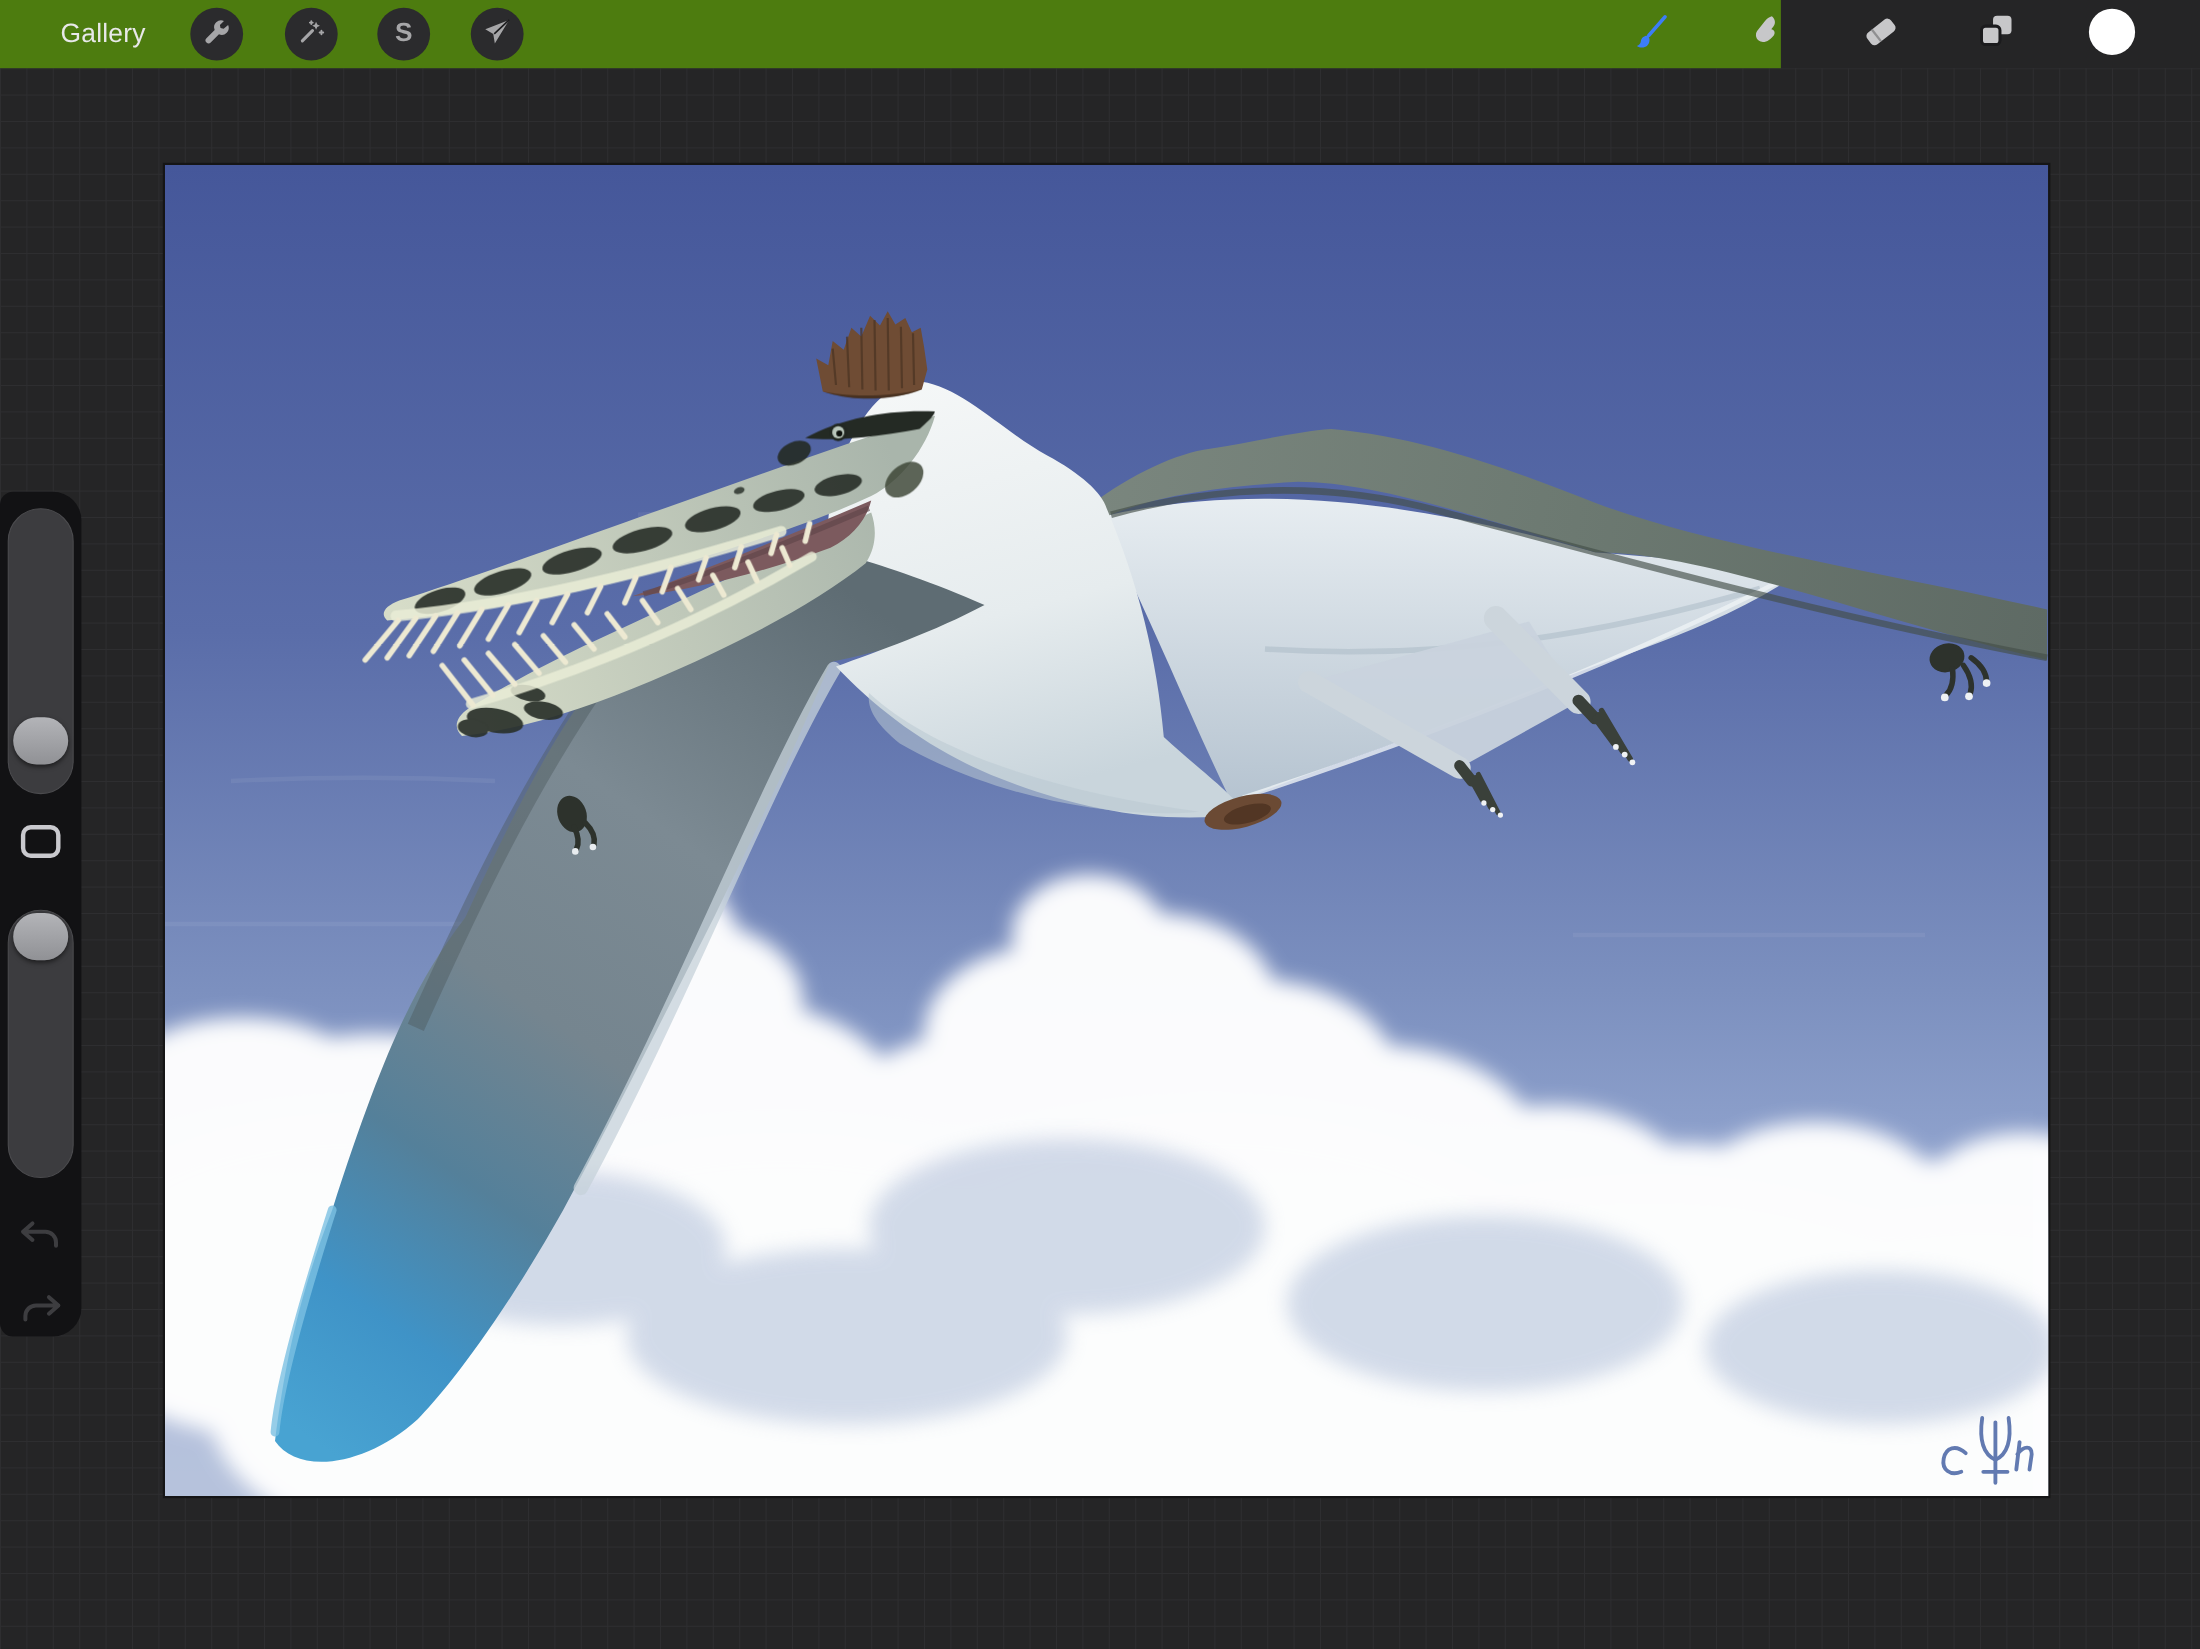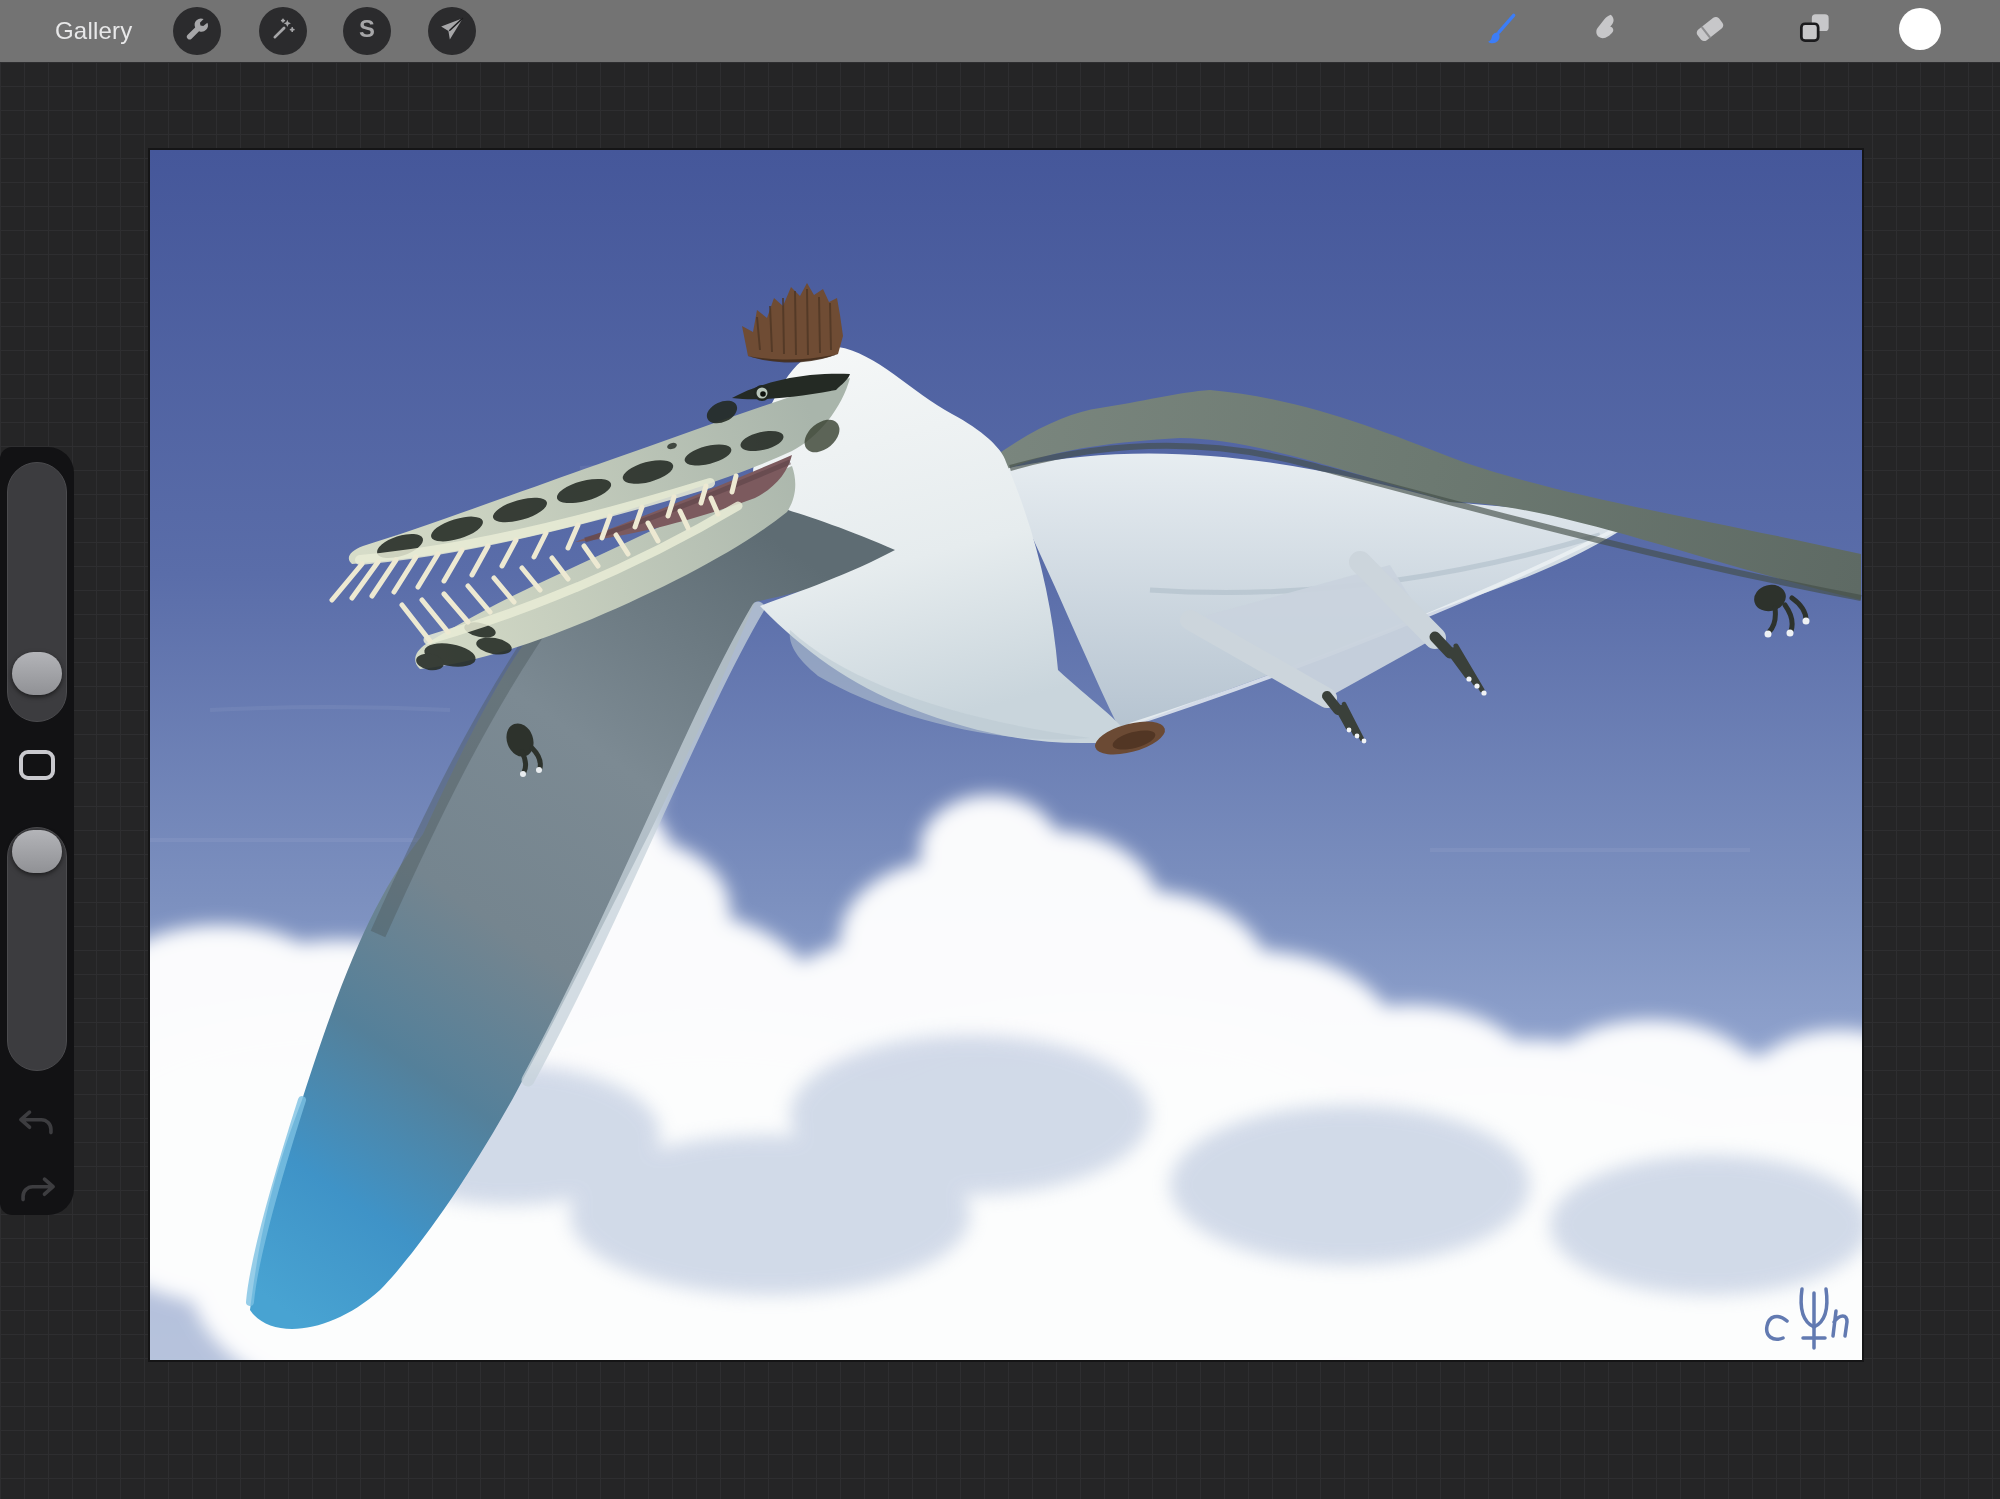--- a/index.html
+++ b/index.html
@@ -11,22 +11,22 @@
   .workspace{
     position:absolute;left:0;top:62px;width:2000px;height:1437px;
     background-color:#252526;
     background-image:
       linear-gradient(#2e2e30 1px, transparent 1px),
       linear-gradient(90deg,#2e2e30 1px, transparent 1px);
     background-size:24px 24px;
   }
   
   .topbar{
-    position:absolute;left:0;top:0;width:2000px;height:62px;
-    background:#737373;z-index:20;
+    position:absolute;left:0;top:0;width:1619px;height:62px;
+    background:#4d7c0f;z-index:20;
   }
   .gallery-label{
     position:absolute;left:55px;top:0;height:62px;display:flex;align-items:center;
     color:#e8e8e9;font-size:24px;letter-spacing:.2px;cursor:default;
   }
   .tool-circle{
     position:absolute;top:7px;width:48px;height:48px;border-radius:50%;
     background:#2b2b2d;display:flex;align-items:center;justify-content:center;
   }
   .right-icon{

